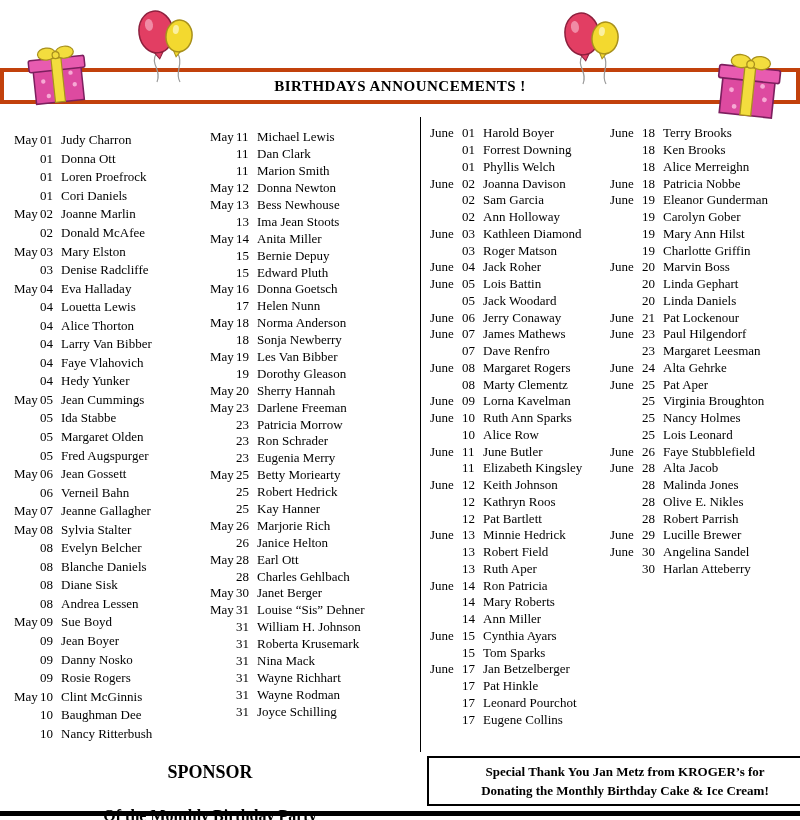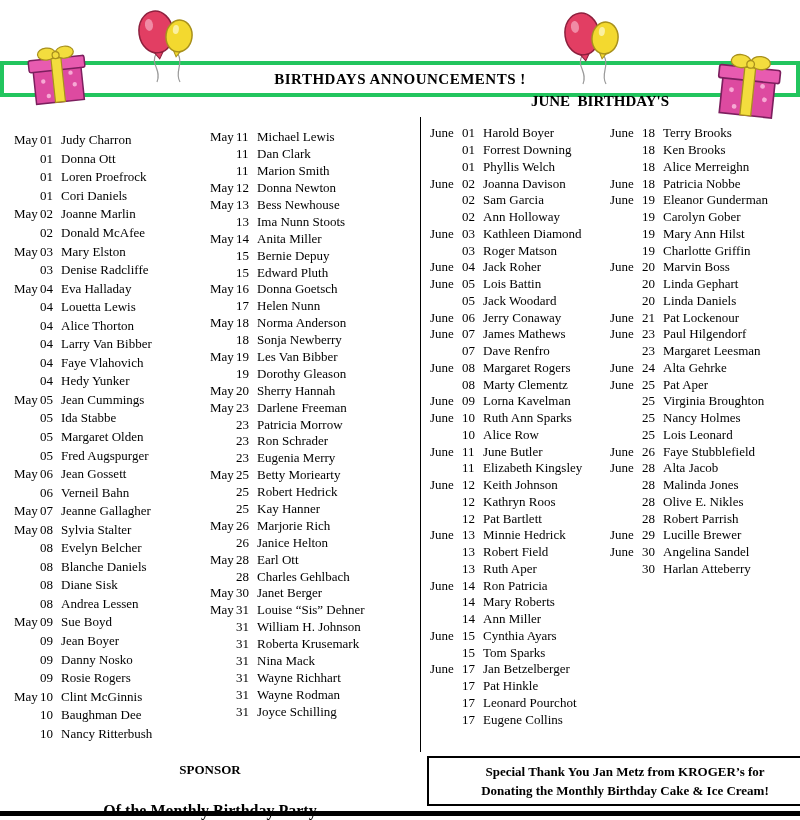--- a/index.html
+++ b/index.html
@@ -5,22 +5,22 @@
   html,body{margin:0;padding:0;background:#fff;}
   .page{
     position:relative;
     width:800px;height:820px;
     background:#fff;
     font-family:"Liberation Serif","DejaVu Serif",serif;
     color:#000;
     overflow:hidden;
   }
   .banner{
-    position:absolute;left:0;top:61px;right:0;height:28px;
-    border:4px solid #22c55e;
+    position:absolute;left:0;top:68px;right:0;height:28px;
+    border:4px solid #c2410c;
     background:#fff;
     display:flex;align-items:center;justify-content:center;
   }
   .banner span{font-weight:bold;font-size:15px;letter-spacing:.5px;white-space:pre;}
   .section-title{
     position:absolute;top:93px;
     font-weight:bold;font-size:15px;text-align:center;white-space:pre;
   }
   .section-title.may{left:0;width:400px;}
   .section-title.june{left:420px;width:360px;}
@@ -33,21 +33,21 @@
   .row .d{display:inline-block;width:21px;flex:0 0 21px;}
   .row .n{flex:1;}
   .june-col .row .m{width:32px;flex:0 0 32px;}
   .rh-185 .row{height:18.55px;}
   .rh-169 .row{height:16.9px;}
   .rh-167 .row{height:16.75px;}
   .sponsor{
     position:absolute;left:0;top:762px;width:420px;text-align:center;
     font-weight:bold;
   }
-  .sponsor .l1{font-size:13px;margin-bottom:24px;}
+  .sponsor .l1{font-size:18px;margin-bottom:24px;}
   .sponsor .l2{font-size:16px;}
   .thanks-box{
     position:absolute;left:427px;top:756px;width:354px;
     border:2px solid #000;background:#fff;
     padding:4px 19px;text-align:center;
     font-weight:bold;font-size:13px;line-height:19px;
   }
   .bottom-bar{
     position:absolute;left:0;top:811px;width:800px;height:5px;background:#000;
   }
@@ -119,21 +119,20 @@
       <circle cx="25" cy="53" r="2.2" fill="#f6a9d4"></circle>
       <circle cx="49" cy="32" r="2.2" fill="#f6a9d4"></circle>
       <rect x="8" y="16" width="56" height="12" rx="2" fill="#e85bb0" stroke="#7c1f5e" stroke-width="1.5"></rect>
       <rect x="31" y="16" width="10" height="44" fill="#f3dd3e" stroke="#a8901c" stroke-width="1.2"></rect>
       <ellipse cx="27" cy="11" rx="9" ry="6" fill="#f3dd3e" stroke="#a8901c" stroke-width="1.2"></ellipse>
       <ellipse cx="45" cy="11" rx="9" ry="6" fill="#f3dd3e" stroke="#a8901c" stroke-width="1.2"></ellipse>
       <circle cx="36" cy="13" r="3.5" fill="#f3dd3e" stroke="#a8901c" stroke-width="1.2"></circle>
     </g>
   </svg>
 
-  <div class="section-title june">JUNE  BIRTHDAY'S</div>
 
   <div class="divider"></div>
 
   <div class="col may-col rh-185" style="left:14px;top:131px;width:192px;">
       <div class="row">
         <span class="m">May</span>
         <span class="d">01</span>
         <span class="n">Judy Charron</span>
       </div>
       <div class="row">
@@ -320,21 +319,21 @@
         <span class="n">Donna Newton</span>
       </div>
       <div class="row">
         <span class="m">May</span>
         <span class="d">13</span>
         <span class="n">Bess Newhouse</span>
       </div>
       <div class="row">
         <span class="m"></span>
         <span class="d">13</span>
-        <span class="n">Ima Nunn Stoots</span>
+        <span class="n">Ima Jean Stoots</span>
       </div>
       <div class="row">
         <span class="m">May</span>
         <span class="d">14</span>
         <span class="n">Anita Miller</span>
       </div>
       <div class="row">
         <span class="m"></span>
         <span class="d">15</span>
         <span class="n">Bernie Depuy</span>

